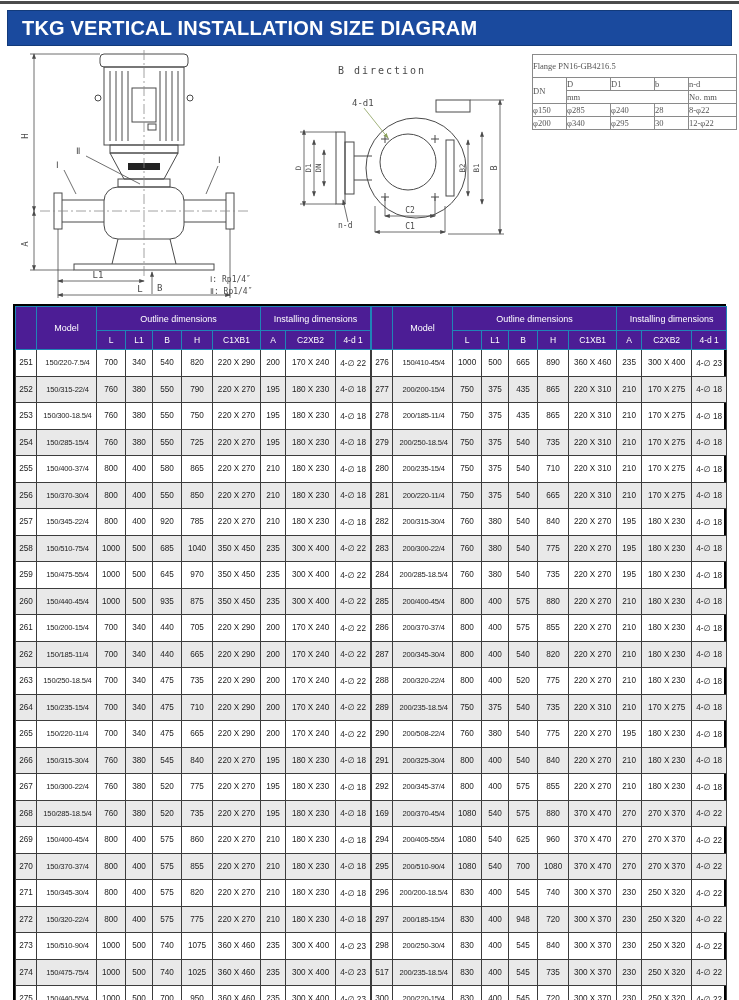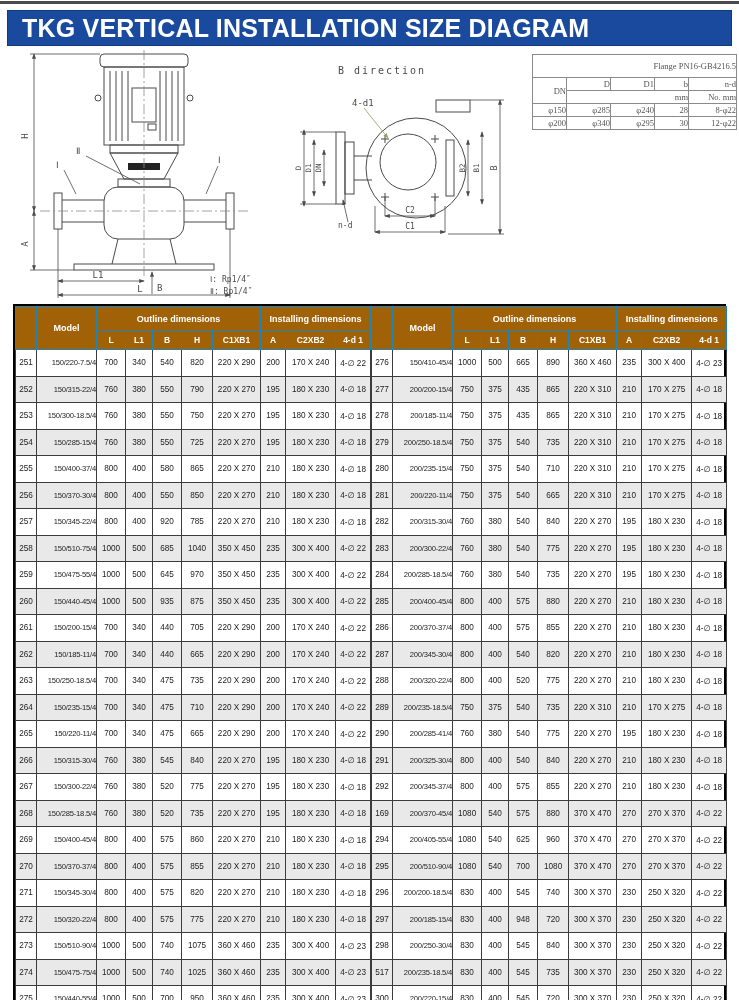--- a/index.html
+++ b/index.html
@@ -6,53 +6,53 @@
   body{
     width:739px;height:1000px;background:#ffffff;position:relative;
     font-family:"Liberation Sans",sans-serif;color:#1a1a1a;overflow:hidden;
   }
   .top-strip{height:3px;background:#4b4b4b;margin:1px 0 6px 0;}
   .title-bar{
     margin:0 7px;height:36px;background:#1a4a9e;border:1px solid #123a7a;
     display:flex;align-items:center;padding-left:14px;box-sizing:border-box;
   }
   .title-bar h1{
-    margin:0;color:#ffffff;font-size:25px;font-weight:bold;letter-spacing:0.2px;
+    margin:0;color:#ffffff;font-size:20px;font-weight:bold;letter-spacing:0.2px;
     font-family:"Liberation Sans",sans-serif;
   }
   .diagram-band{position:relative;height:258px;}
   .svg-front{position:absolute;left:14px;top:2px;}
   .svg-bview{position:absolute;left:248px;top:10px;}
   svg text{font-family:"DejaVu Sans Mono",monospace;fill:#4a4a4a;}
 
   
   .flange-wrap{position:absolute;left:532px;top:8px;width:204px;}
   table.flange{border-collapse:collapse;width:100%;table-layout:fixed;
     font-family:"Liberation Serif",serif;color:#555;}
-  table.flange td{border:1px solid #8a8a8a;text-align:right;font-size:8.5px;
+  table.flange td{border:1px solid #8a8a8a;text-align:left;font-size:8.5px;
     padding:1px 0;white-space:nowrap;overflow:hidden;}
   .ft-title{height:20px;font-size:9.5px;}
   .ft-small{font-size:6.5px;margin-top:34px;}
 
   
   .main-table-wrap{
     margin:0 13px;border:2px solid #000;display:flex;background:#fff;
   }
   table.half{border-collapse:collapse;table-layout:fixed;width:50%;}
   table.half th,table.half td{
     border:1px solid #3c3c3c;text-align:center;padding:0;
     white-space:nowrap;overflow:hidden;font-weight:normal;
   }
   table.half thead th{
-    background:#a16207;color:#ffffff;border-color:#1f85b6;font-weight:bold;
+    background:#4c1d95;color:#ffffff;border-color:#1f85b6;font-weight:normal;
   }
   tr.h1 th{height:23px;font-size:9px;}
   tr.h2 th{height:18px;font-size:8.5px;}
   table.half tbody td{height:25.5px;font-size:8.2px;color:#222;}
-  table.half tbody td.model{font-size:7.6px;letter-spacing:-0.2px;text-align:right;padding-left:2px;}
+  table.half tbody td.model{font-size:7.6px;letter-spacing:-0.2px;text-align:center;padding-left:2px;}
   table.half tbody tr:nth-child(even){background:#e9e9e9;}
 </style>
 </head>
 <body>
 
 <div class="top-strip"></div>
 
 <div class="title-bar">
   <h1>TKG VERTICAL INSTALLATION SIZE DIAGRAM</h1>
 </div>
@@ -751,21 +751,21 @@
           <td>375</td>
           <td>540</td>
           <td>735</td>
           <td>220 X 310</td>
           <td>210</td>
           <td>170 X 275</td>
           <td>4-∅ 18</td>
         </tr>
         <tr>
           <td>290</td>
-          <td class="model">200/285-41/4</td>
+          <td class="model">200/508-22/4</td>
           <td>760</td>
           <td>380</td>
           <td>540</td>
           <td>775</td>
           <td>220 X 270</td>
           <td>195</td>
           <td>180 X 230</td>
           <td>4-∅ 18</td>
         </tr>
         <tr>

